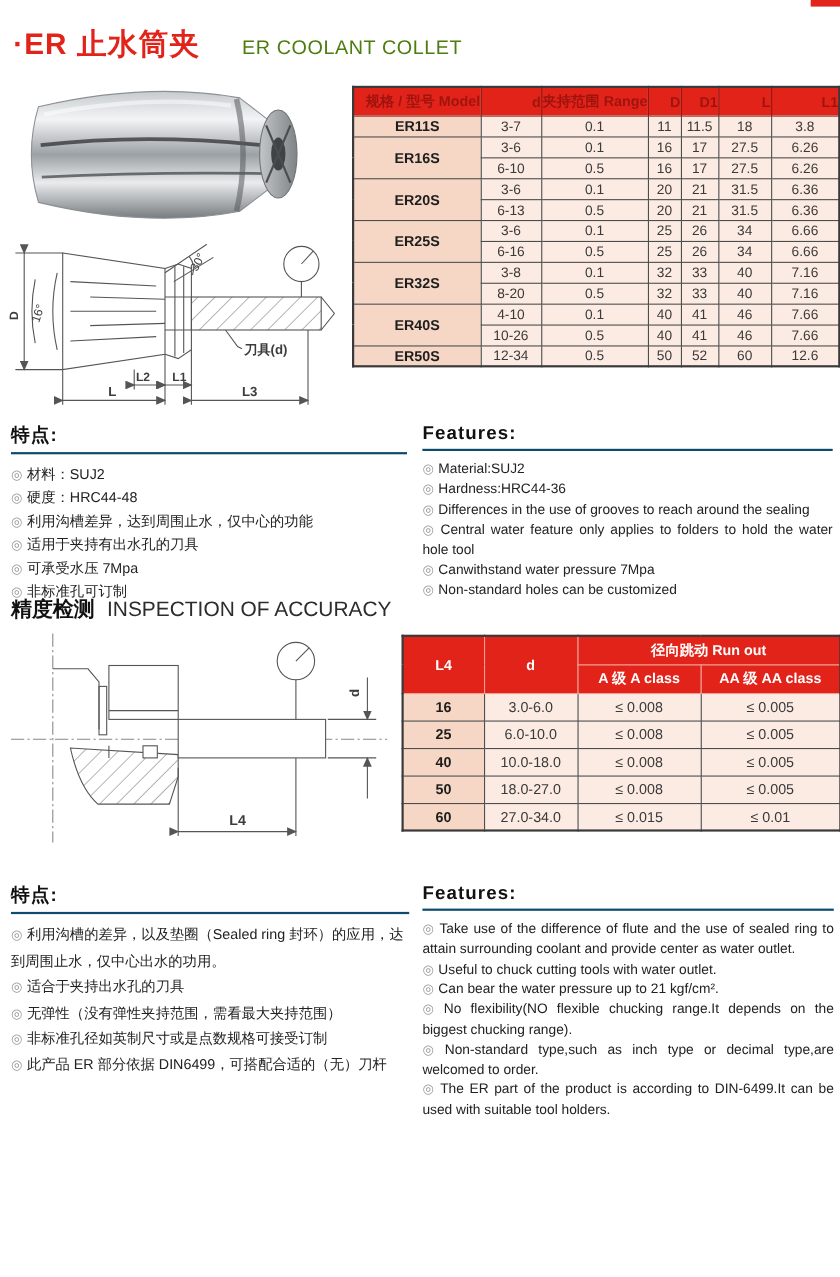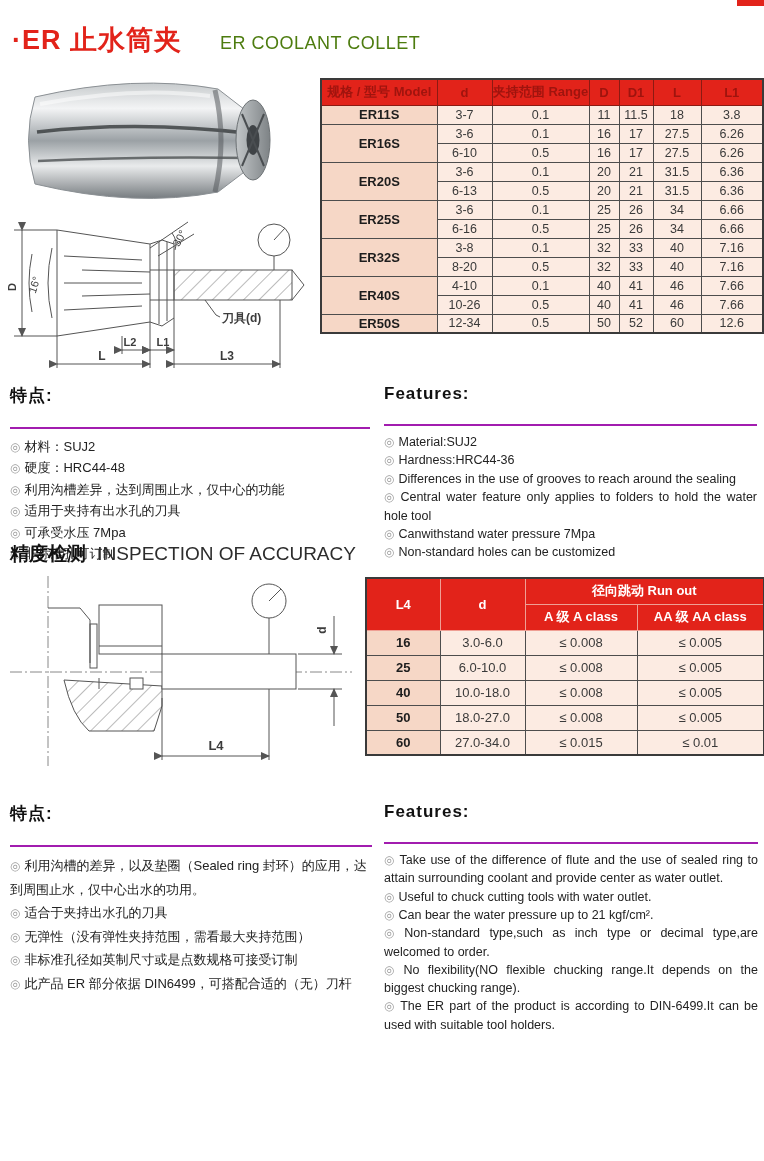--- a/index.html
+++ b/index.html
@@ -16,38 +16,38 @@
   svg text { font-family:"Liberation Sans", sans-serif; }
 
   .photo { position:absolute; left:10px; top:62px; }
   .drawing1 { position:absolute; left:2px; top:214px; }
   .drawing2 { position:absolute; left:4px; top:568px; }
 
   
   .spec-table { position:absolute; left:320px; top:78px; width:444px;
                 border-collapse:collapse; table-layout:fixed; border:2px solid #3a3a3a; }
   .spec-table th { height:26px; background:#e2231a; color:#9f140e; font-size:13px;
-                   font-weight:bold; border:1px solid #8c1a12; text-align:center; }
+                   font-weight:bold; border:1px solid #8c1a12; text-align:right; }
   .spec-table td { height:19px; background:#fcebe2; border:1px solid #4d4d4d;
                    text-align:center; font-size:12.5px; color:#3a3a3a; }
   .spec-table td.model-cell { background:#f6d7c6; font-weight:bold; color:#1d1d1d; font-size:13px; }
 
   
   .acc-table { position:absolute; left:365px; top:577px; width:398px;
                border-collapse:collapse; table-layout:fixed; border:2px solid #3a3a3a; }
   .acc-table th { background:#e2231a; color:#ffffff; font-size:13px; font-weight:bold;
                   border:1px solid #ef9f94; text-align:center; height:26px; }
   .acc-table td { height:25px; background:#fcebe2; border:1px solid #4d4d4d;
                   text-align:center; font-size:13px; color:#3a3a3a; }
   .acc-table td.l4-cell { background:#f6d7c6; font-weight:bold; color:#1d1d1d; }
 
   
   .feat { position:absolute; }
   .feat h3 { font-size:17px; font-weight:bold; color:#111; letter-spacing:1px;
-             padding-bottom:20px; border-bottom:2px solid #a21caf; margin-bottom:7px; }
+             padding-bottom:4px; border-bottom:2px solid #0c4a6e; margin-bottom:7px; }
   .feat ul { list-style:none; }
   .feat li { font-size:13px; color:#222; line-height:1.62; }
   .feat li .blt { color:#9a9a9a; margin-right:4px; font-size:12px; }
   .feat.en li { font-size:12.5px; text-align:justify; line-height:1.45; }
 
   #feat-top-cn { left:10px;  top:384px; width:360px; }
   #feat-top-en { left:384px; top:384px; width:373px; }
   #feat-bot-cn { left:10px;  top:802px; width:362px; }
   #feat-bot-cn li { line-height:1.8; }
   #feat-bot-en { left:384px; top:802px; width:374px; }
@@ -418,19 +418,19 @@
         <li><span class="blt">◎</span><span>非标准孔径如英制尺寸或是点数规格可接受订制</span></li>
         <li><span class="blt">◎</span><span>此产品 ER 部分依据 DIN6499，可搭配合适的（无）刀杆</span></li>
       </ul>
   </div>
   <div class="feat en" id="feat-bot-en">
     <h3>Features:</h3>
     <ul>
         <li><span class="blt">◎</span><span>Take use of the difference of flute and the use of sealed ring to attain surrounding coolant and provide center as water outlet.</span></li>
         <li><span class="blt">◎</span><span>Useful to chuck cutting tools with water outlet.</span></li>
         <li><span class="blt">◎</span><span>Can bear the water pressure up to 21 kgf/cm².</span></li>
+        <li><span class="blt">◎</span><span>No flexibility(NO flexible chucking range.It depends on the biggest chucking range).</span></li>
         <li><span class="blt">◎</span><span>Non-standard type,such as inch type or decimal type,are welcomed to order.</span></li>
-        <li><span class="blt">◎</span><span>No flexibility(NO flexible chucking range.It depends on the biggest chucking range).</span></li>
         <li><span class="blt">◎</span><span>The ER part of the product is according to DIN-6499.It can be used with suitable tool holders.</span></li>
       </ul>
   </div>
 
 </div>
 
 </body></html>

